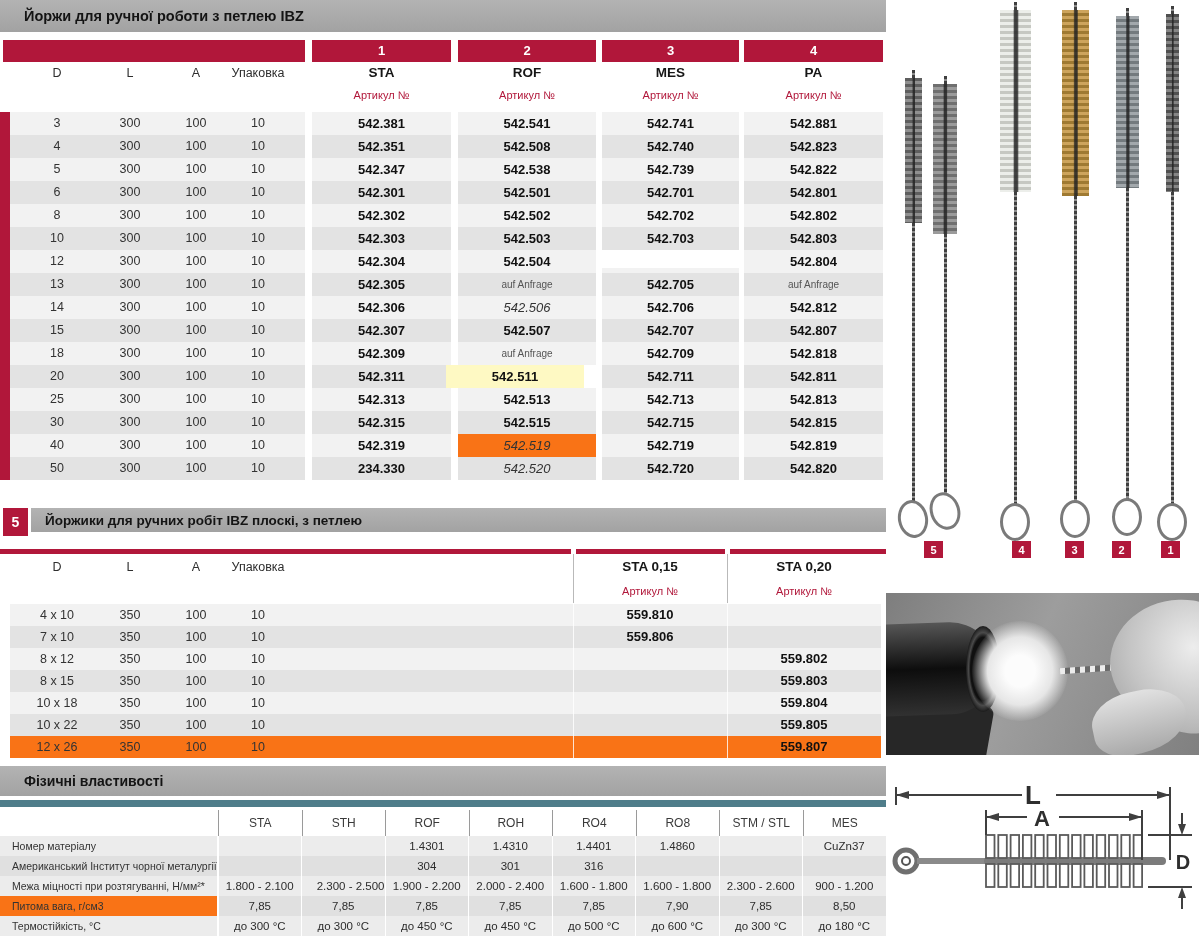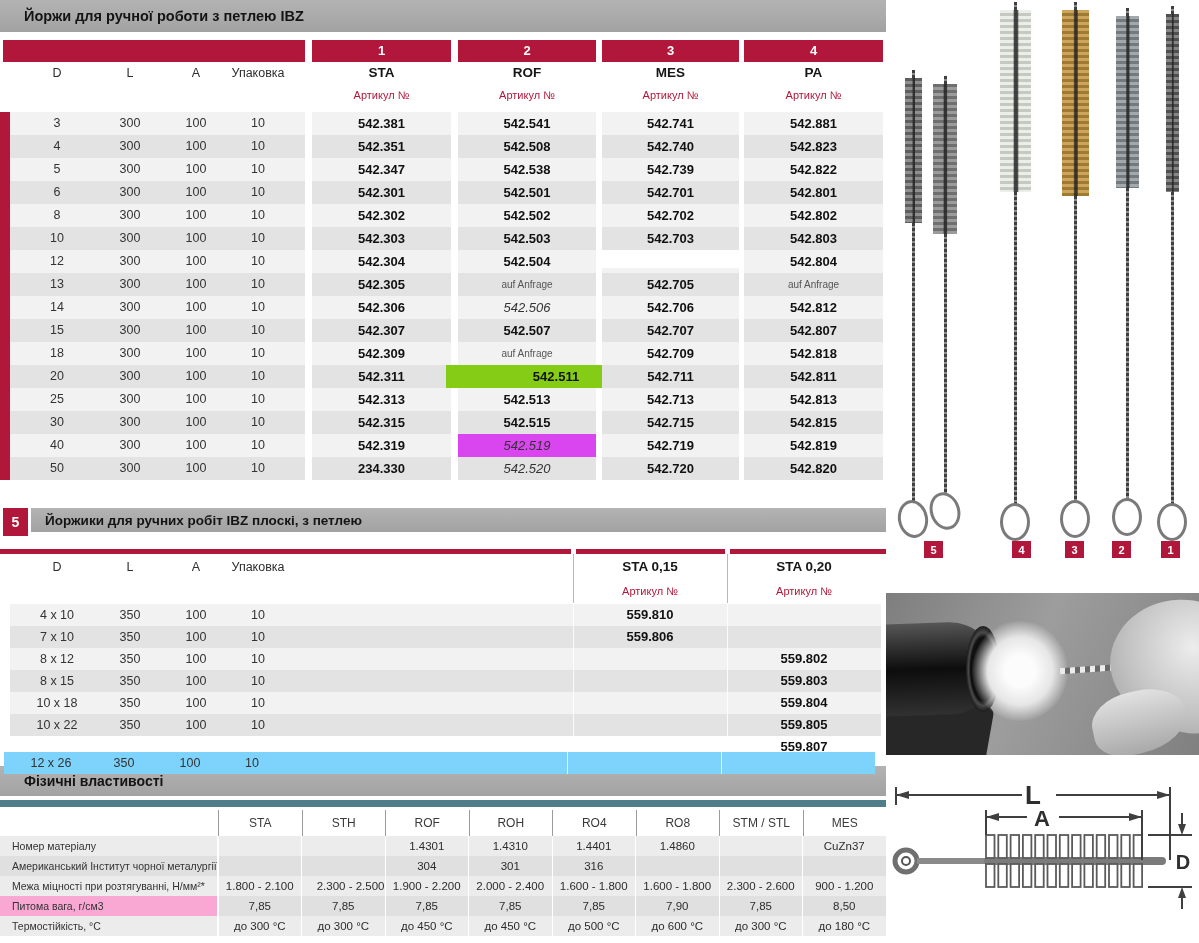--- a/index.html
+++ b/index.html
@@ -307,21 +307,21 @@
     <div class="ab rq" style="position: absolute; left: 458px; top: 342px; width: 138px; height: 23px; line-height: 23px; background: rgb(242, 242, 242);">auf Anfrage</div>
     <div class="ab" style="position: absolute; left: 602px; top: 342px; width: 137px; height: 23px; line-height: 23px; background: rgb(242, 242, 242);">542.709</div>
     <div class="ab" style="position: absolute; left: 744px; top: 342px; width: 139px; height: 23px; line-height: 23px; background: rgb(242, 242, 242);">542.818</div>
     <div class="lb" style="position: absolute; left: 10px; top: 365px; width: 295px; height: 23px; background: rgb(227, 227, 227);">
       <span style="left: 15px; width: 64px; line-height: 23px;">20</span>
       <span style="left: 88px; width: 64px; line-height: 23px;">300</span>
       <span style="left: 154px; width: 64px; line-height: 23px;">100</span>
       <span style="left: 211px; width: 74px; line-height: 23px;">10</span>
     </div>
     <div class="ab" style="position: absolute; left: 312px; top: 365px; width: 139px; height: 23px; line-height: 23px; background: rgb(227, 227, 227);">542.311</div>
-    <div class="ab" style="position: absolute; left: 446px; top: 365px; width: 138px; height: 23px; line-height: 23px; background: #84cc16; padding-left: 41px;">542.511</div>
+    <div class="ab" style="position: absolute; left: 446px; top: 365px; width: 138px; height: 23px; line-height: 23px; background: #fef9c3;">542.511</div>
     <div class="ab" style="position: absolute; left: 602px; top: 365px; width: 137px; height: 23px; line-height: 23px; background: rgb(227, 227, 227);">542.711</div>
     <div class="ab" style="position: absolute; left: 744px; top: 365px; width: 139px; height: 23px; line-height: 23px; background: rgb(227, 227, 227);">542.811</div>
     <div class="lb" style="position: absolute; left: 10px; top: 388px; width: 295px; height: 23px; background: rgb(242, 242, 242);">
       <span style="left: 15px; width: 64px; line-height: 23px;">25</span>
       <span style="left: 88px; width: 64px; line-height: 23px;">300</span>
       <span style="left: 154px; width: 64px; line-height: 23px;">100</span>
       <span style="left: 211px; width: 74px; line-height: 23px;">10</span>
     </div>
     <div class="ab" style="position: absolute; left: 312px; top: 388px; width: 139px; height: 23px; line-height: 23px; background: rgb(242, 242, 242);">542.313</div>
     <div class="ab" style="position: absolute; left: 458px; top: 388px; width: 138px; height: 23px; line-height: 23px; background: rgb(242, 242, 242);">542.513</div>
@@ -337,21 +337,21 @@
     <div class="ab" style="position: absolute; left: 458px; top: 411px; width: 138px; height: 23px; line-height: 23px; background: rgb(227, 227, 227);">542.515</div>
     <div class="ab" style="position: absolute; left: 602px; top: 411px; width: 137px; height: 23px; line-height: 23px; background: rgb(227, 227, 227);">542.715</div>
     <div class="ab" style="position: absolute; left: 744px; top: 411px; width: 139px; height: 23px; line-height: 23px; background: rgb(227, 227, 227);">542.815</div>
     <div class="lb" style="position: absolute; left: 10px; top: 434px; width: 295px; height: 23px; background: rgb(242, 242, 242);">
       <span style="left: 15px; width: 64px; line-height: 23px;">40</span>
       <span style="left: 88px; width: 64px; line-height: 23px;">300</span>
       <span style="left: 154px; width: 64px; line-height: 23px;">100</span>
       <span style="left: 211px; width: 74px; line-height: 23px;">10</span>
     </div>
     <div class="ab" style="position: absolute; left: 312px; top: 434px; width: 139px; height: 23px; line-height: 23px; background: rgb(242, 242, 242);">542.319</div>
-    <div class="ab it" style="position: absolute; left: 458px; top: 434px; width: 138px; height: 23px; line-height: 23px; background: #d946ef;">542.519</div>
+    <div class="ab it" style="position: absolute; left: 458px; top: 434px; width: 138px; height: 23px; line-height: 23px; background: #f97316;">542.519</div>
     <div class="ab" style="position: absolute; left: 602px; top: 434px; width: 137px; height: 23px; line-height: 23px; background: rgb(242, 242, 242);">542.719</div>
     <div class="ab" style="position: absolute; left: 744px; top: 434px; width: 139px; height: 23px; line-height: 23px; background: rgb(242, 242, 242);">542.819</div>
     <div class="lb" style="position: absolute; left: 10px; top: 457px; width: 295px; height: 23px; background: rgb(227, 227, 227);">
       <span style="left: 15px; width: 64px; line-height: 23px;">50</span>
       <span style="left: 88px; width: 64px; line-height: 23px;">300</span>
       <span style="left: 154px; width: 64px; line-height: 23px;">100</span>
       <span style="left: 211px; width: 74px; line-height: 23px;">10</span>
     </div>
     <div class="ab" style="position: absolute; left: 312px; top: 457px; width: 139px; height: 23px; line-height: 23px; background: rgb(227, 227, 227);">234.330</div>
     <div class="ab it" style="position: absolute; left: 458px; top: 457px; width: 138px; height: 23px; line-height: 23px; background: rgb(227, 227, 227);">542.520</div>
@@ -412,21 +412,21 @@
     <div class="ab" style="position: absolute; left: 734px; top: 692px; width: 140px; height: 22px; line-height: 22px;">559.804</div>
     <div class="lb" style="position: absolute; left: 10px; top: 714px; width: 871px; height: 22px; background: rgb(227, 227, 227);">
       <span style="left: 15px; width: 64px; line-height: 22px;">10 x 22</span>
       <span style="left: 88px; width: 64px; line-height: 22px;">350</span>
       <span style="left: 154px; width: 64px; line-height: 22px;">100</span>
       <span style="left: 211px; width: 74px; line-height: 22px;">10</span>
       <span style="position: absolute; left: 563px; top: 0px; width: 1px; height: 22px; background: rgba(255, 255, 255, 0.8);"></span>
       <span style="position: absolute; left: 717px; top: 0px; width: 1px; height: 22px; background: rgba(255, 255, 255, 0.8);"></span>
     </div>
     <div class="ab" style="position: absolute; left: 734px; top: 714px; width: 140px; height: 22px; line-height: 22px;">559.805</div>
-    <div class="lb" style="position: absolute; left: 4px; top: 736px; width: 871px; height: 22px; background: #7dd3fc; margin-top: 16px;">
+    <div class="lb" style="position: absolute; left: 10px; top: 736px; width: 871px; height: 22px; background: #f97316;">
       <span style="left: 15px; width: 64px; line-height: 22px;">12 x 26</span>
       <span style="left: 88px; width: 64px; line-height: 22px;">350</span>
       <span style="left: 154px; width: 64px; line-height: 22px;">100</span>
       <span style="left: 211px; width: 74px; line-height: 22px;">10</span>
       <span style="position: absolute; left: 563px; top: 0px; width: 1px; height: 22px; background: rgba(255, 255, 255, 0.8);"></span>
       <span style="position: absolute; left: 717px; top: 0px; width: 1px; height: 22px; background: rgba(255, 255, 255, 0.8);"></span>
     </div>
     <div class="ab" style="position: absolute; left: 734px; top: 736px; width: 140px; height: 22px; line-height: 22px;">559.807</div>
     <div class="hcell" style="position: absolute; left: 218px; width: 83.5px;">STA</div>
     <div class="hcell" style="position: absolute; left: 301.5px; width: 83.5px;">STH</div>
@@ -456,21 +456,21 @@
     <div class="s3val" style="position: absolute; left: 803px; top: 856px; width: 82.5px; height: 20px; line-height: 20px; background: rgb(224, 224, 224);"></div>
     <div class="s3lab" style="position: absolute; left: 0px; top: 876px; width: 217px; height: 20px; line-height: 20px; background: rgb(236, 236, 236);">Межа міцності при розтягуванні, Н/мм²*</div>
     <div class="s3val" style="position: absolute; left: 218.5px; top: 876px; width: 82.5px; height: 20px; line-height: 20px; background: rgb(236, 236, 236);">1.800 - 2.100</div>
     <div class="s3val" style="position: absolute; left: 302px; top: 876px; width: 82.5px; height: 20px; line-height: 20px; background: rgb(236, 236, 236); text-align: right;">2.300 - 2.500</div>
     <div class="s3val" style="position: absolute; left: 385.5px; top: 876px; width: 82.5px; height: 20px; line-height: 20px; background: rgb(236, 236, 236);">1.900 - 2.200</div>
     <div class="s3val" style="position: absolute; left: 469px; top: 876px; width: 82.5px; height: 20px; line-height: 20px; background: rgb(236, 236, 236);">2.000 - 2.400</div>
     <div class="s3val" style="position: absolute; left: 552.5px; top: 876px; width: 82.5px; height: 20px; line-height: 20px; background: rgb(236, 236, 236);">1.600 - 1.800</div>
     <div class="s3val" style="position: absolute; left: 636px; top: 876px; width: 82.5px; height: 20px; line-height: 20px; background: rgb(236, 236, 236);">1.600 - 1.800</div>
     <div class="s3val" style="position: absolute; left: 719.5px; top: 876px; width: 82.5px; height: 20px; line-height: 20px; background: rgb(236, 236, 236);">2.300 - 2.600</div>
     <div class="s3val" style="position: absolute; left: 803px; top: 876px; width: 82.5px; height: 20px; line-height: 20px; background: rgb(236, 236, 236);">900 - 1.200</div>
-    <div class="s3lab" style="position: absolute; left: 0px; top: 896px; width: 217px; height: 20px; line-height: 20px; background: #f9a8d4;">Питома вага, г/см3</div>
+    <div class="s3lab" style="position: absolute; left: 0px; top: 896px; width: 217px; height: 20px; line-height: 20px; background: #f97316;">Питома вага, г/см3</div>
     <div class="s3val" style="position: absolute; left: 218.5px; top: 896px; width: 82.5px; height: 20px; line-height: 20px; background: rgb(224, 224, 224);">7,85</div>
     <div class="s3val" style="position: absolute; left: 302px; top: 896px; width: 82.5px; height: 20px; line-height: 20px; background: rgb(224, 224, 224);">7,85</div>
     <div class="s3val" style="position: absolute; left: 385.5px; top: 896px; width: 82.5px; height: 20px; line-height: 20px; background: rgb(224, 224, 224);">7,85</div>
     <div class="s3val" style="position: absolute; left: 469px; top: 896px; width: 82.5px; height: 20px; line-height: 20px; background: rgb(224, 224, 224);">7,85</div>
     <div class="s3val" style="position: absolute; left: 552.5px; top: 896px; width: 82.5px; height: 20px; line-height: 20px; background: rgb(224, 224, 224);">7,85</div>
     <div class="s3val" style="position: absolute; left: 636px; top: 896px; width: 82.5px; height: 20px; line-height: 20px; background: rgb(224, 224, 224);">7,90</div>
     <div class="s3val" style="position: absolute; left: 719.5px; top: 896px; width: 82.5px; height: 20px; line-height: 20px; background: rgb(224, 224, 224);">7,85</div>
     <div class="s3val" style="position: absolute; left: 803px; top: 896px; width: 82.5px; height: 20px; line-height: 20px; background: rgb(224, 224, 224);">8,50</div>
     <div class="s3lab" style="position: absolute; left: 0px; top: 916px; width: 217px; height: 20px; line-height: 20px; background: rgb(236, 236, 236);">Термостійкість, °С</div>
     <div class="s3val" style="position: absolute; left: 218.5px; top: 916px; width: 82.5px; height: 20px; line-height: 20px; background: rgb(236, 236, 236);">до 300 °C</div>

